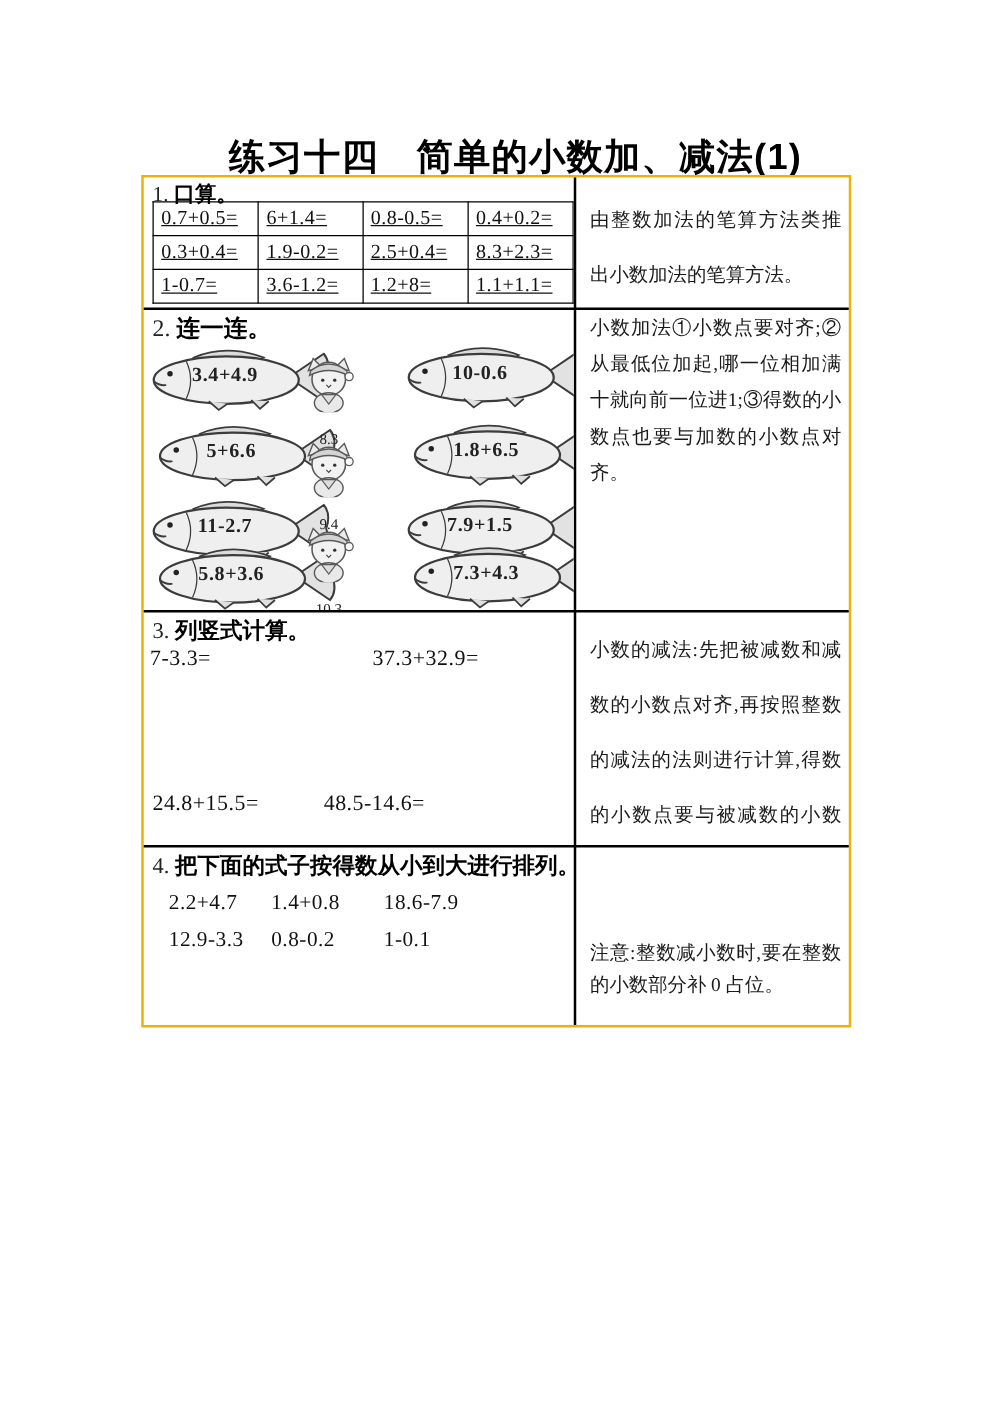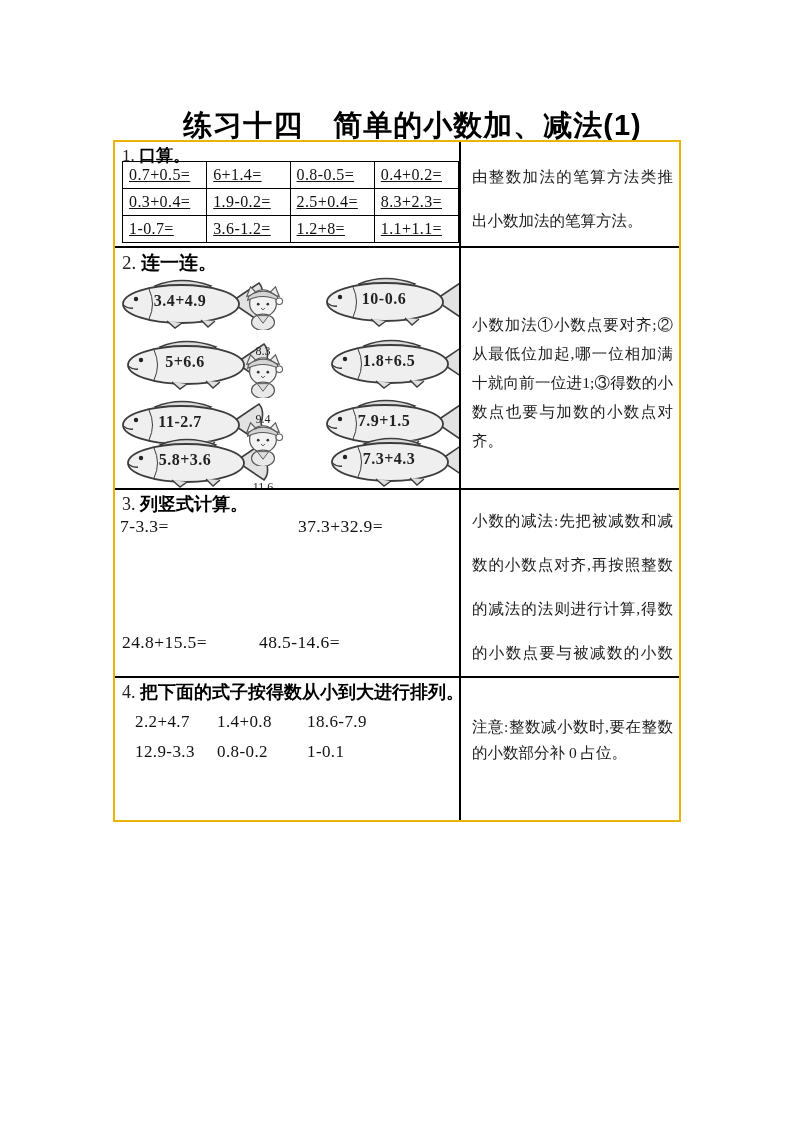--- a/index.html
+++ b/index.html
@@ -40,23 +40,23 @@
     border:1.5px solid #000;width:82px;height:26px;
     font-size:16px;padding:0 0 0 6px;letter-spacing:.4px;white-space:nowrap;
   }
 
   .note{
     position:absolute;left:0;top:0;right:0;bottom:0;
     padding:0 8px 0 11px;font-size:15.5px;color:#1a1a1a;box-sizing:border-box;
     text-align:justify;
   }
   #c1r .note{padding-top:13px;line-height:44px;}
-  #c2r .note{padding-top:62px;line-height:29px;}
+  #c2r .note{line-height:29px;}
   #c3r .note{padding-top:9px;line-height:44px;}
-  #c4r .note{padding-top:36px;line-height:26px;}
+  #c4r .note{padding-top:36px;line-height:26px;margin-top:36px;}
 
   .fish{position:absolute;width:150px;height:56px;}
   .fish svg{position:absolute;left:0;top:0;width:150px;height:56px;}
   .fish-lbl{
     position:absolute;left:6px;top:50%;width:110px;transform:translateY(-56%);
     text-align:center;font-size:16px;font-weight:bold;color:#222;letter-spacing:.5px;
   }
   .lf1{left:4px;top:26px}.lf2{left:9px;top:87px}.lf3{left:4px;top:147px}.lf4{left:9px;top:185px}
   .rf1{left:208px;top:24px}.rf2{left:213px;top:86px}.rf3{left:208px;top:146px}.rf4{left:213px;top:184px}
 
@@ -186,21 +186,21 @@
       <div class="cat c2">
         <svg viewBox="0 0 60 48">
             <use href="#sym-cat"></use>
           </svg>
         <div class="cat-lbl">9.4</div>
       </div>
       <div class="cat c3">
         <svg viewBox="0 0 60 48">
             <use href="#sym-cat"></use>
           </svg>
-        <div class="cat-lbl">11.6</div>
+        <div class="cat-lbl">10.3</div>
       </div>
 
       <div class="fish rf1">
         <svg viewBox="0 0 150 56">
             <use href="#sym-fish"></use>
           </svg>
         <span class="fish-lbl">10-0.6</span>
       </div>
       <div class="fish rf2">
         <svg viewBox="0 0 150 56">

